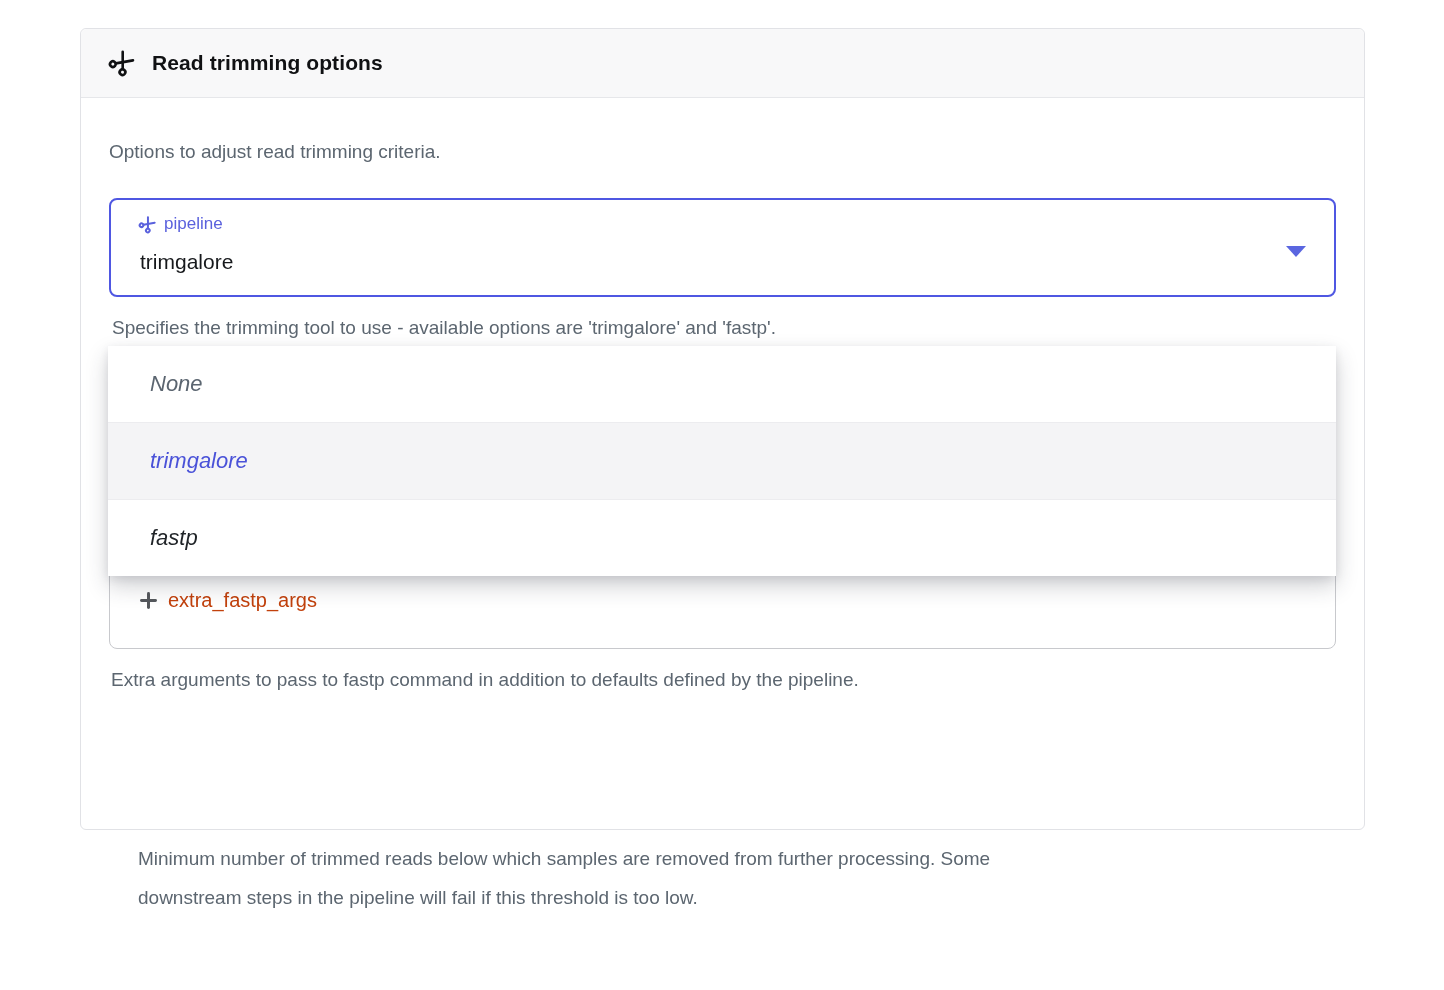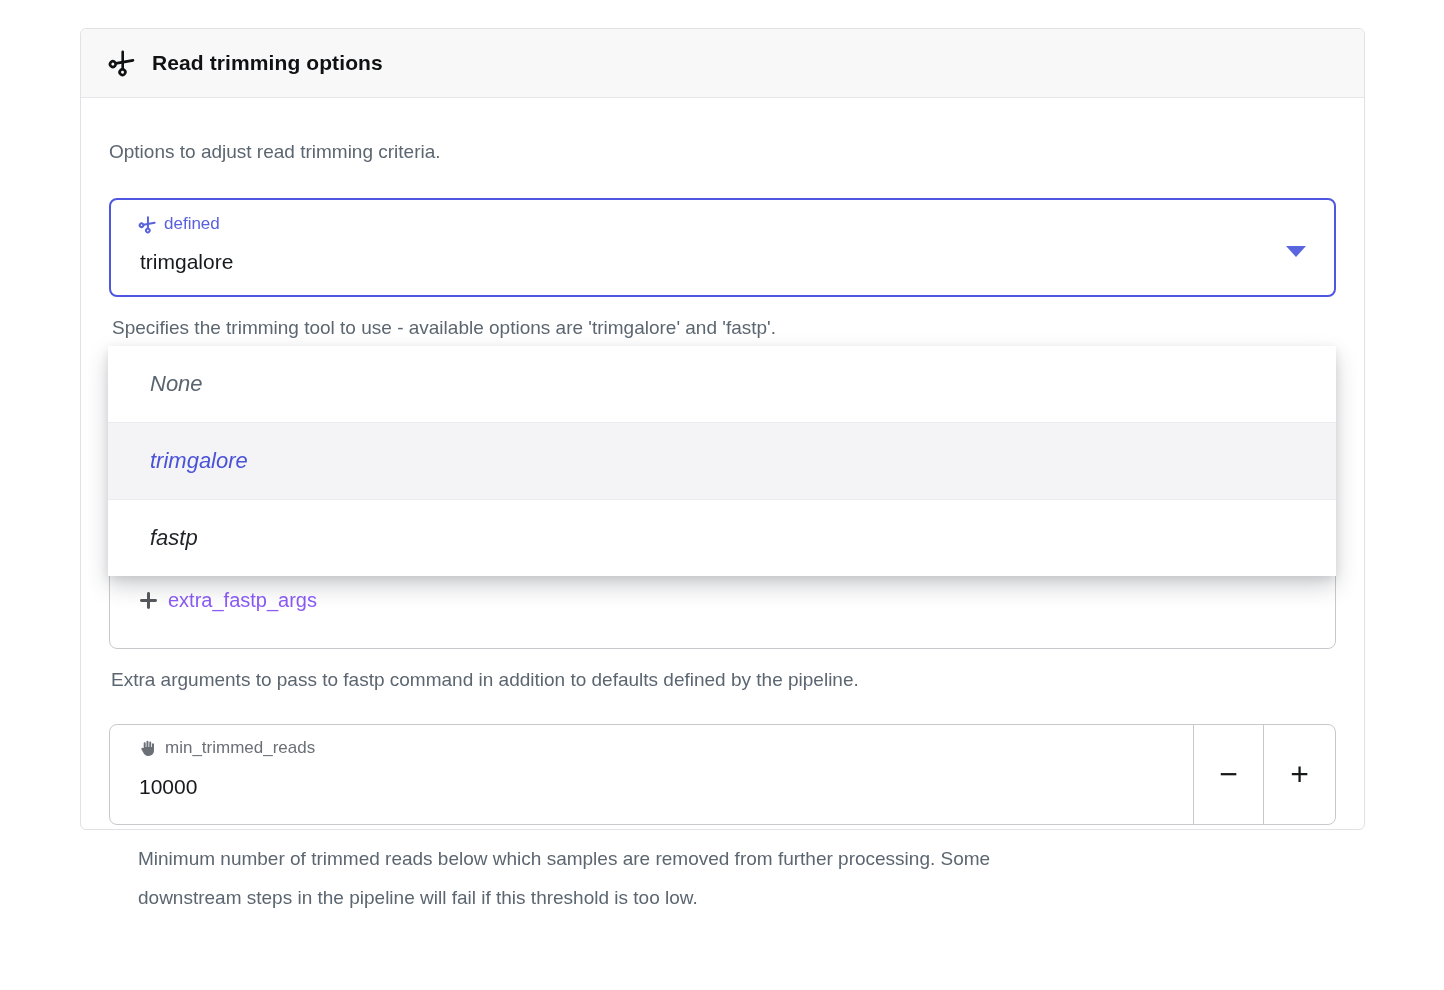--- a/index.html
+++ b/index.html
@@ -103,21 +103,21 @@
     position: absolute;
     left: 28px; top: 524px;
     width: 1227px; height: 96px;
     background: #ffffff;
     border: 1px solid #c8c9cd;
     border-radius: 8px;
     z-index: 1;
   }
   .text-box .field-label-row { top: 34px; gap: 9px; }
   .plus-icon-bold { color: #55585c; }
-  .text-box .field-label { font-size: 20px; color: #8b5cf6; }
+  .text-box .field-label { font-size: 20px; color: #c2410c; }
 
   
   .dropdown-menu {
     position: absolute;
     left: 27px; top: 317px;
     width: 1228px; height: 230px;
     background: #ffffff;
     border-radius: 3px;
     box-shadow: 0 10px 22px rgba(40,44,60,0.22), 0 3px 8px rgba(40,44,60,0.10);
     z-index: 2;
@@ -193,21 +193,21 @@
   <div class="select-box">
     <div class="field-label-row">
       <span class="icon scissors-blue">
         <svg width="17" height="17" viewBox="0 0 24 24" fill="none" stroke="currentColor" stroke-width="2.8" stroke-linecap="round">
           <circle cx="6.2" cy="18.2" r="2.6"></circle>
           <circle cx="17.8" cy="18.2" r="2.6"></circle>
           <line x1="7.9" y1="15.9" x2="18.2" y2="3.6"></line>
           <line x1="16.1" y1="15.9" x2="5.8" y2="3.6"></line>
         </svg>
       </span>
-      <span class="field-label label-blue">defined</span>
+      <span class="field-label label-blue">pipeline</span>
     </div>
     <div class="field-value">trimgalore</div>
     <div class="caret-down"></div>
   </div>
 
   <div class="help-text help-1">Specifies the trimming tool to use - available options are 'trimgalore' and 'fastp'.</div>
 
   <div class="text-box">
     <div class="field-label-row">
       <span class="icon plus-icon-bold">
@@ -221,34 +221,19 @@
   </div>
 
   <div class="dropdown-menu">
     <div class="dropdown-option opt-muted">None</div>
     <div class="dropdown-option opt-selected">trimgalore</div>
     <div class="dropdown-option opt-normal">fastp</div>
   </div>
 
   <div class="help-text help-2">Extra arguments to pass to fastp command in addition to defaults defined by the pipeline.</div>
 
-  <div class="stepper-group">
-    <div class="number-box">
-      <div class="field-label-row">
-        <span class="icon label-gray">
-          <svg width="19" height="19" viewBox="0 0 24 24" fill="currentColor">
-            <path d="M7.2 11.6V5.4a1.25 1.25 0 0 1 2.5 0v4.8h1V3.6a1.25 1.25 0 0 1 2.5 0v6.6h1V4.4a1.25 1.25 0 0 1 2.5 0v5.8h1V6.6a1.25 1.25 0 0 1 2.5 0v7.6c0 4.5-2.8 7.2-7 7.2-3.7 0-5.2-1.8-7-5l-1.7-3c-.5-.9-.2-1.8.6-2.3.7-.4 1.7-.1 2.3.7l1.8 1.8z"></path>
-          </svg>
-        </span>
-        <span class="field-label label-gray">min_trimmed_reads</span>
-      </div>
-      <div class="field-value">10000</div>
-    </div>
-    <div class="stepper-btn btn-minus">−</div>
-    <div class="stepper-btn btn-plus">+</div>
-  </div>
 
   <div class="help-text help-3">
     <div>Minimum number of trimmed reads below which samples are removed from further processing. Some</div>
     <div>downstream steps in the pipeline will fail if this threshold is too low.</div>
   </div>
 
 </div>
 
 </body></html>

